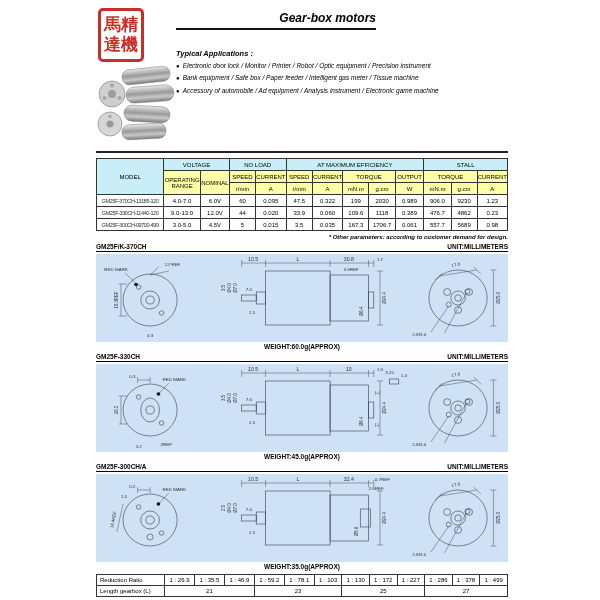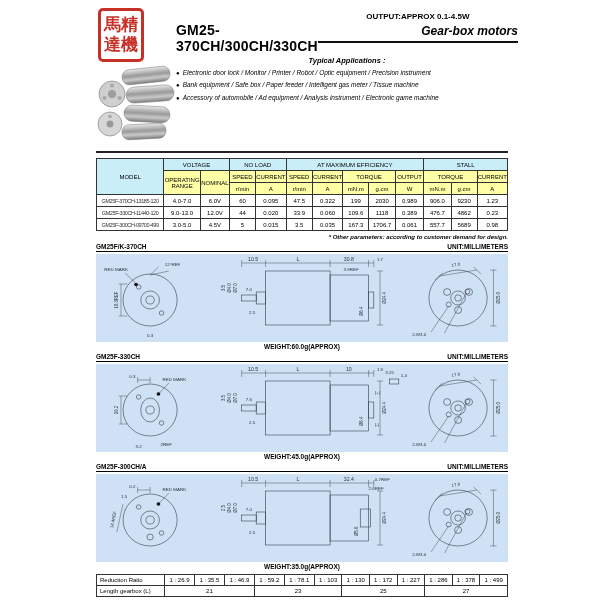--- a/index.html
+++ b/index.html
@@ -13,21 +13,21 @@
   .stamp{width:40px;height:48px;border:3px solid #c63026;border-radius:5px;margin-left:2px;
          display:flex;justify-content:center;align-items:center;color:#c63026;font-weight:bold;}
   .stamp .col{width:17px;font-size:17px;line-height:1.2;text-align:center;word-break:break-all;}
   .hdr-right{flex:1;}
   .title-row{display:flex;align-items:flex-start;}
   .doc-title{font-size:14px;font-weight:bold;letter-spacing:.2px;padding-top:14px;flex:1;}
   .out-block{width:200px;border-bottom:2px solid #111;padding-bottom:3px;}
   .out-line{font-size:8px;font-weight:bold;text-align:center;padding-top:4px;}
   .subtitle{font-size:12px;font-weight:bold;font-style:italic;text-align:right;padding-top:3px;}
 
-  .apps{margin-top:2px;text-align:center;}
+  .apps{margin-top:19px;}
   .apps-head{font-size:7.5px;font-weight:bold;font-style:italic;}
   .app-item{font-size:6.5px;font-style:italic;margin-top:4px;display:flex;}
   .bullet{font-size:6px;margin-right:3px;line-height:1.4;}
   .thick-rule{border-top:2px solid #222;margin-top:5px;}
 
   
   table{border-collapse:collapse;}
   .spec{width:100%;margin-top:5px;font-size:6px;text-align:center;}
   .spec td{border:1px solid #333;padding:1px 0;height:9px;}
   .cy{background:#c9eef8;}
@@ -86,23 +86,21 @@
           <rect x="28" y="44" width="46" height="16" rx="8" fill="url(#gmet)" stroke="#777" stroke-width=".5" transform="rotate(3 51 52)"></rect>
           <circle cx="14" cy="62" r="12" fill="#d6d6d6" stroke="#888" stroke-width=".7"></circle>
           <circle cx="14" cy="62" r="3.5" fill="#999"></circle>
               <circle cx="14" cy="54.5" r="1.8" fill="#aaa"></circle>
           <rect x="26" y="62" width="44" height="15" rx="7" fill="url(#gmet)" stroke="#777" stroke-width=".5" transform="rotate(-3 48 69)"></rect>
         </g>
       </svg>
     </div>
     <div class="hdr-right">
       <div class="title-row">
-        <div class="doc-title">GM25-370CH/300CH/330CH</div>
         <div class="out-block">
-          <div class="out-line">OUTPUT:APPROX 0.1-4.5W</div>
           <div class="subtitle">Gear-box  motors</div>
         </div>
       </div>
 
       <div class="apps">
         <div class="apps-head">Typical Applications :</div>
         <div class="app-item">
           <span class="bullet">●</span>
           <span>Electronic door lock  / Monitor / Printer / Robot / Optic equipment / Precision instrument</span>
         </div>

